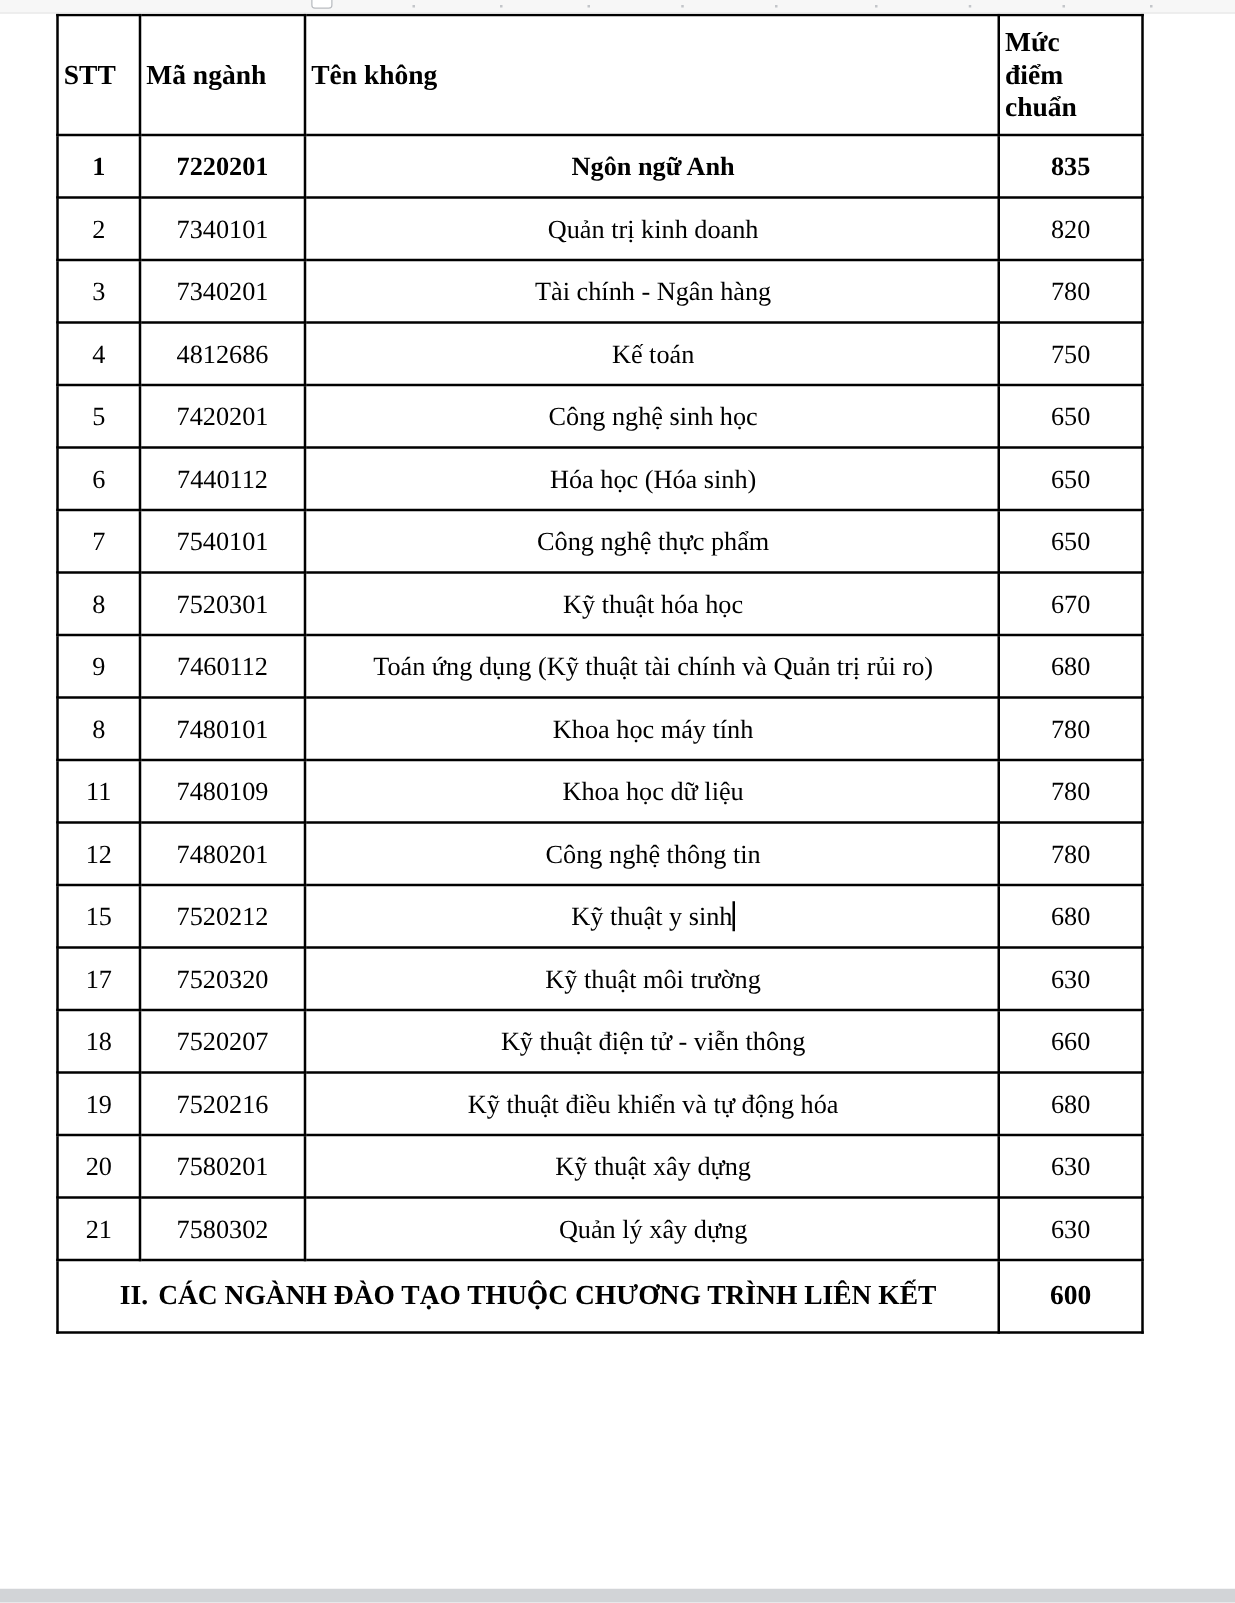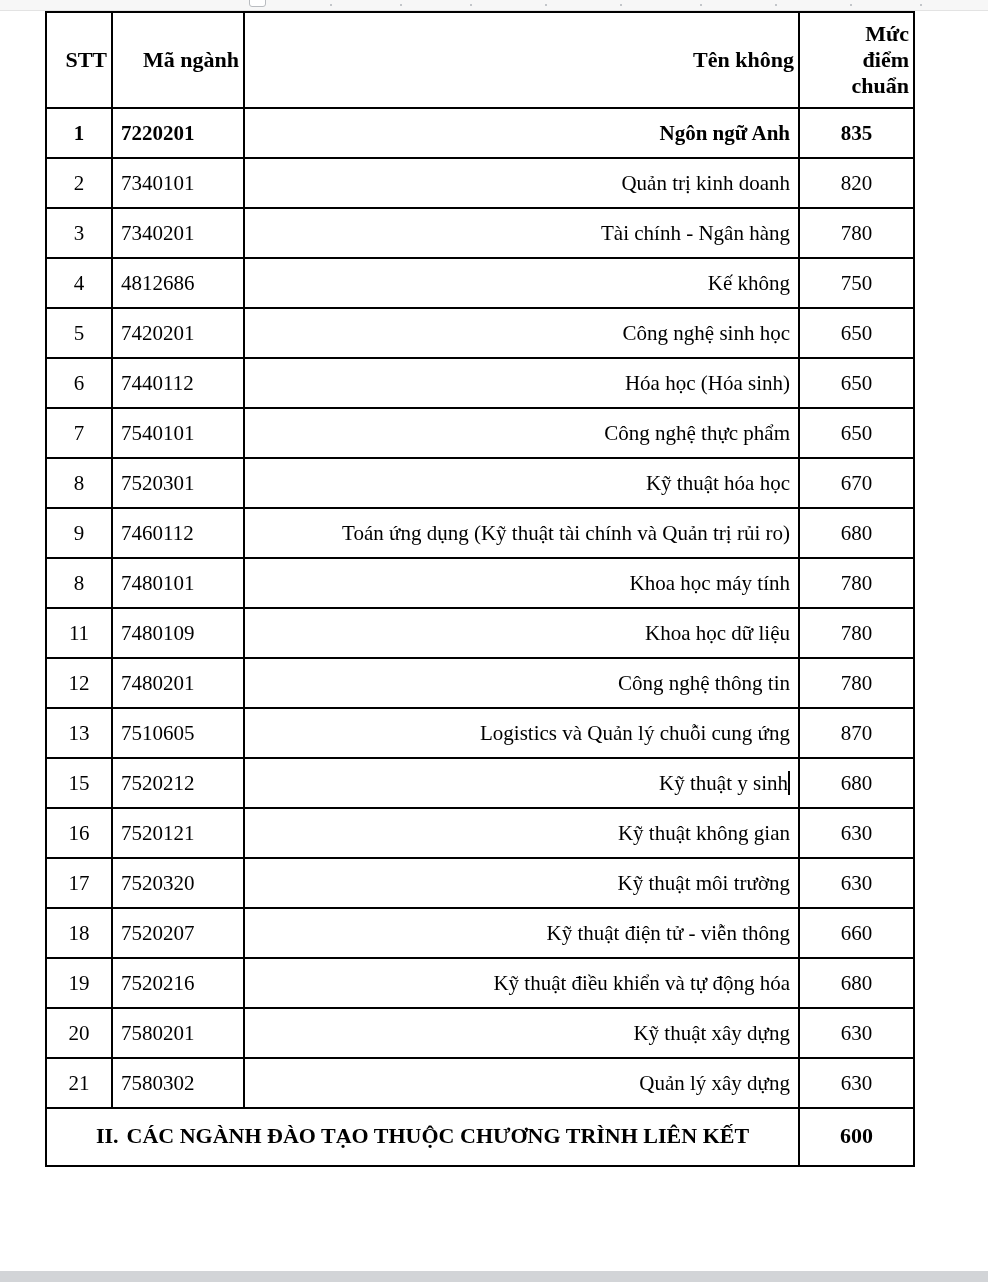--- a/index.html
+++ b/index.html
@@ -72,21 +72,21 @@
 
   
   col.c-stt   { width: 66px; }
   col.c-code  { width: 132px; }
   col.c-name  { width: 555px; }
   col.c-score { width: 115px; }
 
   
   .hdr td {
     font-weight: bold;
-    text-align: right;
+    text-align: left;
     height: 96px;
     font-size: 22px;
     padding: 2px 4px;
   }
   .hdr .h-score { line-height: 1.18; }
 
   
   .section td {
     font-weight: bold;
     font-size: 22px;
@@ -107,22 +107,22 @@
   }
   .sec-ii-cell {
     text-align: center;
     white-space: nowrap;
   }
   .sec-ii-cell .roman2 { margin-right: 8px; }
 
   
   tr.data td { height: 50px; }
   td.stt   { text-align: center; }
-  td.code  { }
-  td.name  { text-align: right; padding-left: 10px; }
+  td.code  { text-align: center; }
+  td.name  { text-align: center; padding-left: 10px; }
   td.score { text-align: center; border-radius: 20px; }
   tr.data.bold td { font-weight: bold; }
 
   
   .caret {
     display: inline-block;
     width: 2px;
     height: 24px;
     background: #000000;
     vertical-align: -5px;
@@ -188,21 +188,21 @@
         </tr>
         <tr class="data">
           <td class="stt">3</td>
           <td class="code">7340201</td>
           <td class="name"><span>Tài chính - Ngân hàng</span></td>
           <td class="score">780</td>
         </tr>
         <tr class="data">
           <td class="stt">4</td>
           <td class="code">4812686</td>
-          <td class="name"><span>Kế không</span></td>
+          <td class="name"><span>Kế toán</span></td>
           <td class="score">750</td>
         </tr>
         <tr class="data">
           <td class="stt">5</td>
           <td class="code">7420201</td>
           <td class="name"><span>Công nghệ sinh học</span></td>
           <td class="score">650</td>
         </tr>
         <tr class="data">
           <td class="stt">6</td>
@@ -240,38 +240,26 @@
           <td class="name"><span>Khoa học dữ liệu</span></td>
           <td class="score">780</td>
         </tr>
         <tr class="data">
           <td class="stt">12</td>
           <td class="code">7480201</td>
           <td class="name"><span>Công nghệ thông tin</span></td>
           <td class="score">780</td>
         </tr>
         <tr class="data">
-          <td class="stt">13</td>
-          <td class="code">7510605</td>
-          <td class="name"><span>Logistics và Quản lý chuỗi cung ứng</span></td>
-          <td class="score">870</td>
-        </tr>
-        <tr class="data">
           <td class="stt">15</td>
           <td class="code">7520212</td>
           <td class="name"><span>Kỹ thuật y sinh</span><span class="caret"></span></td>
           <td class="score">680</td>
         </tr>
         <tr class="data">
-          <td class="stt">16</td>
-          <td class="code">7520121</td>
-          <td class="name"><span>Kỹ thuật không gian</span></td>
-          <td class="score">630</td>
-        </tr>
-        <tr class="data">
           <td class="stt">17</td>
           <td class="code">7520320</td>
           <td class="name"><span>Kỹ thuật môi trường</span></td>
           <td class="score">630</td>
         </tr>
         <tr class="data">
           <td class="stt">18</td>
           <td class="code">7520207</td>
           <td class="name"><span>Kỹ thuật điện tử - viễn thông</span></td>
           <td class="score">660</td>

